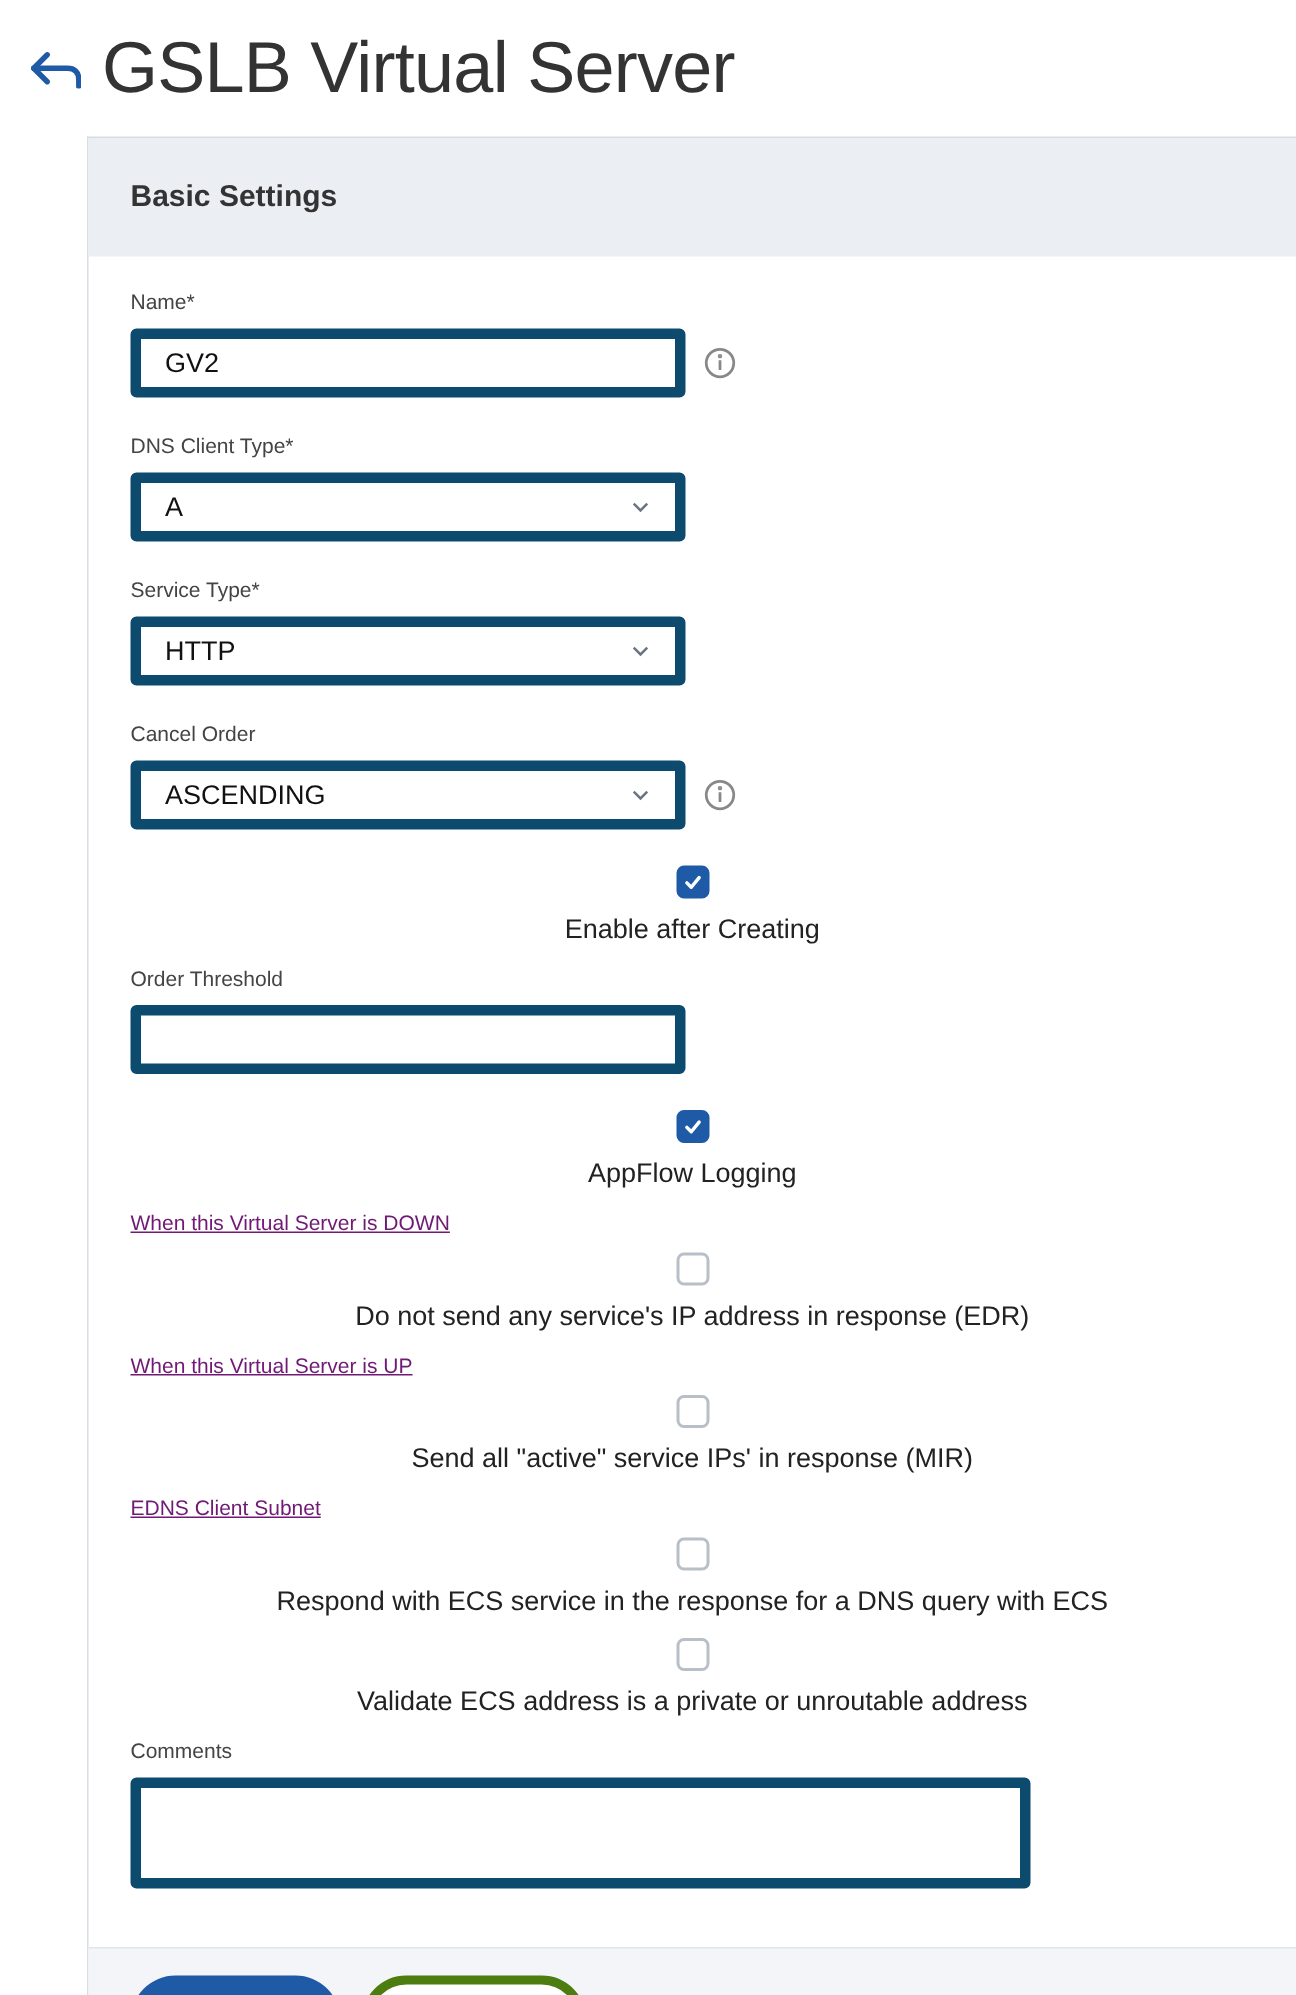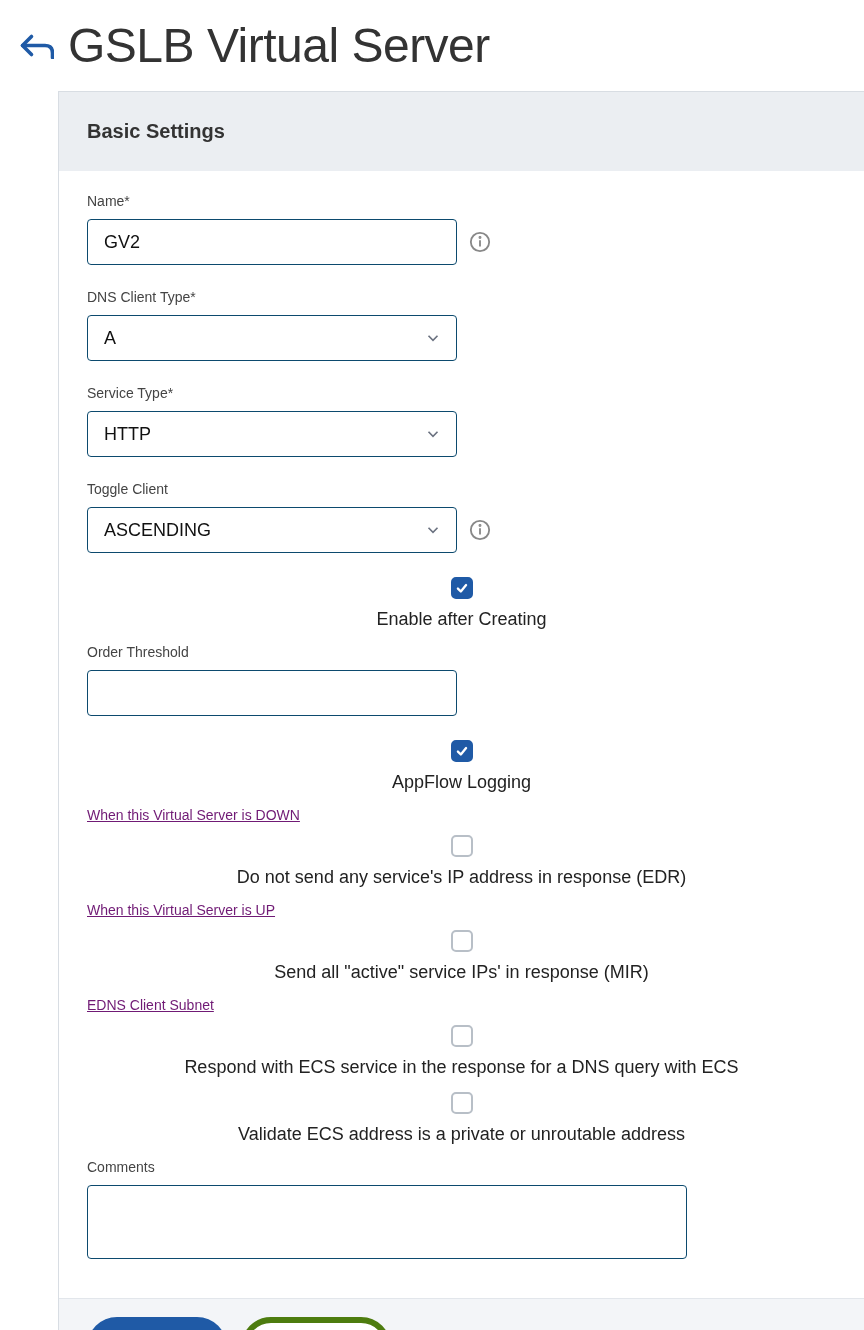--- a/index.html
+++ b/index.html
@@ -54,21 +54,21 @@
   .field-label {
     display: block;
     font-size: 14px;
     color: #444;
     margin-bottom: 10px;
   }
   .input-row { display: flex; align-items: center; gap: 12px; }
   .text-input, .select-input, .textarea-input {
     width: 370px;
     height: 46px;
-    border: 1px solid #0c4a6e;
+    border: 7px solid #0c4a6e;
     border-radius: 4px;
     padding: 0 16px;
     font-size: 18px;
     color: #111;
     background: #fff;
     font-family: inherit;
   }
   .select-input {
     position: relative;
     display: flex;
@@ -212,21 +212,21 @@
               <svg viewBox="0 0 24 24" fill="none" stroke="currentColor" stroke-width="2.2">
                   <polyline points="6 9 12 15 18 9"></polyline>
                 </svg>
             </span>
           </div>
         </div>
       </div>
 
 
       <div class="field-group">
-        <label class="field-label">Toggle Client</label>
+        <label class="field-label">Cancel Order</label>
         <div class="input-row">
           <div class="select-input">
             <span>ASCENDING</span>
             <span class="chev">
               <svg viewBox="0 0 24 24" fill="none" stroke="currentColor" stroke-width="2.2">
                   <polyline points="6 9 12 15 18 9"></polyline>
                 </svg>
             </span>
           </div>
           <span class="info-icon">

